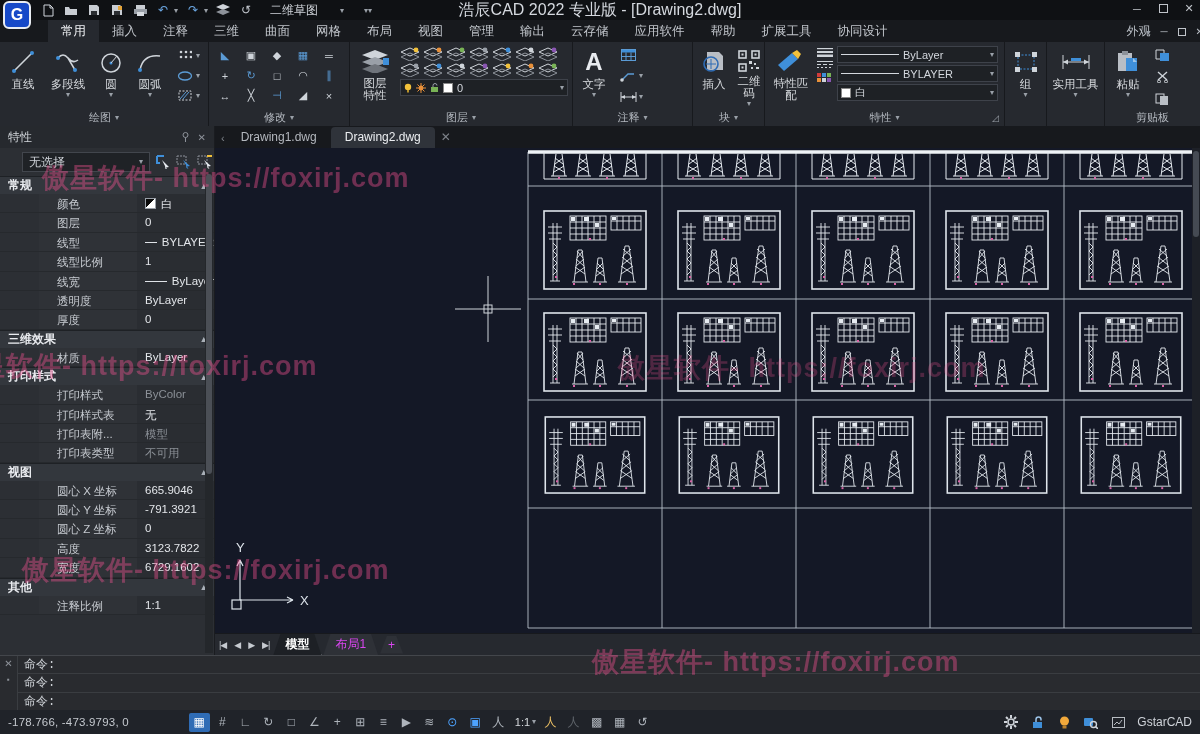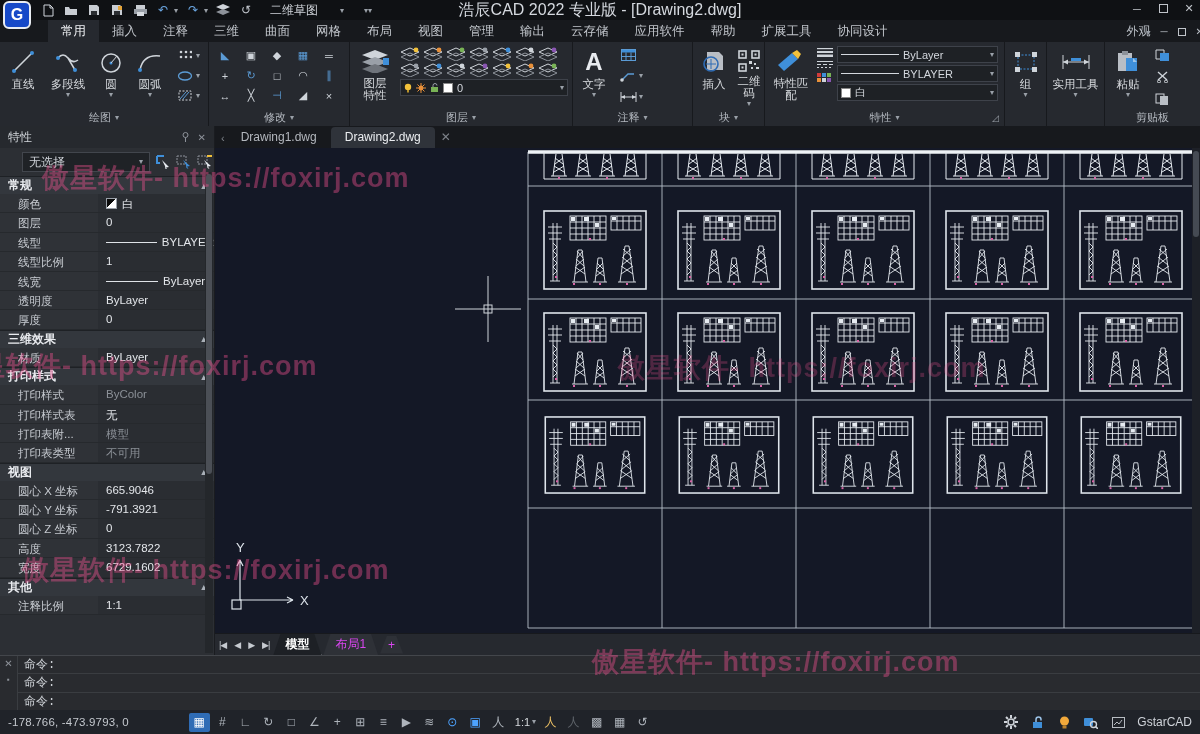--- a/index.html
+++ b/index.html
@@ -45,21 +45,21 @@
   
   #palette{position:absolute;left:0;top:126px;width:215px;height:529px;background:#2c2f34;overflow:hidden;border-right:1px solid #1a1c20;}
   #pal-head{height:22px;display:flex;align-items:center;padding:0 8px;color:#d2d6db;background:#26292e;}
   #pal-head .ic{margin-left:auto;display:flex;gap:8px;color:#8d929a;font-size:10px;}
   #sel-row{display:flex;align-items:center;gap:5px;padding:4px 22px;}
   #sel-combo{flex:0 0 128px;display:flex;align-items:center;background:#1f2226;border:1px solid #42464d;height:20px;padding:0 6px;color:#cfd3d9;}
   #sel-combo .sp{flex:1;}
   .selbtn{width:20px;height:20px;display:flex;align-items:center;justify-content:center;}
   .sec-head{height:18px;background:#33373d;border-top:1px solid #1e2125;display:flex;align-items:center;padding:0 8px;color:#e8eaee;font-weight:bold;}
   .sec-head .arr{margin-left:auto;color:#aab0b8;font-size:9px;}
-  .prow{height:19.4px;display:flex;border-bottom:1px solid #26292d;font-size:11.5px;}
+  .prow{height:19.4px;display:flex;border-bottom:1px solid #26292d;font-size:11.5px;padding-left:39px;}
   .prow .lab{flex:0 0 98px;padding:3px 0 0 18px;color:#c6cad0;background:#2f3237;overflow:hidden;white-space:nowrap;}
   .prow .val{flex:1;padding:3px 0 0 8px;color:#e3e6ea;background:#2a2d32;display:flex;align-items:flex-start;gap:5px;overflow:hidden;white-space:nowrap;}
   .prow .val.dim{color:#8b9097;}
   .vline{width:52px;height:1px;background:#dfe3e8;margin-top:6px;}
   .vswatch{width:11px;height:11px;margin-top:1px;background:linear-gradient(135deg,#0a0a0a 50%,#ffffff 50%);border:1px solid #9aa0a8;}
   #pal-scroll{position:absolute;right:1px;top:46px;width:8px;bottom:2px;background:#24272b;}
   #pal-thumb{position:absolute;left:1px;top:2px;width:6px;height:300px;background:#4b4f56;border-radius:3px;}
   
   #canvas{position:absolute;left:215px;top:148px;width:985px;height:485px;background:#141826;overflow:hidden;}
   #vscroll{position:absolute;right:0;top:0;width:8px;height:485px;background:#1d2027;}

